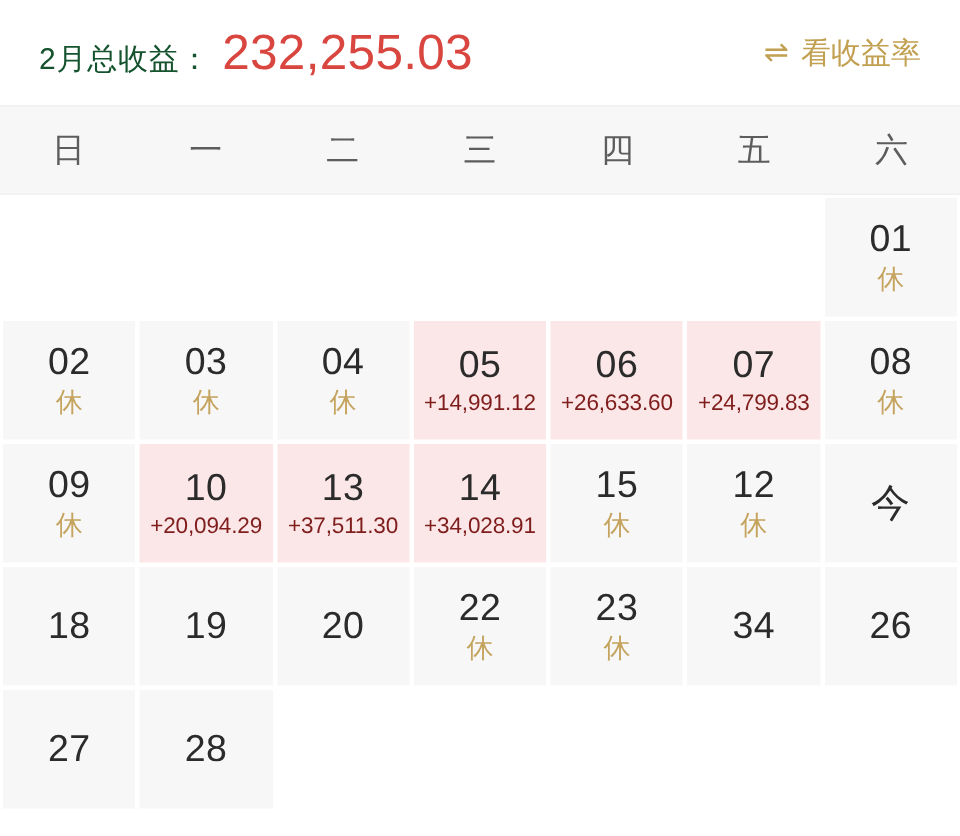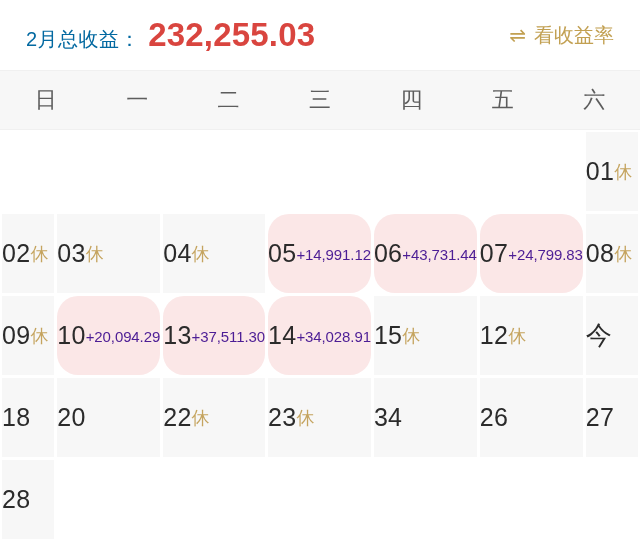--- a/index.html
+++ b/index.html
@@ -24,26 +24,26 @@
     background: #ffffff;
   }
   .header-left {
     display: flex;
     align-items: baseline;
     flex: 1 1 auto;
     white-space: nowrap;
   }
   .header-label {
     font-size: 20px;
-    color: #0369a1;
+    color: #14532d;
     letter-spacing: 0.5px;
   }
   .header-amount {
     font-size: 33px;
-    font-weight: bold;
+    font-weight: normal;
     color: #d9453f;
     margin-left: 8px;
     letter-spacing: 0.2px;
   }
   .header-right {
     display: flex;
     align-items: center;
     gap: 8px;
     color: #c2a052;
     font-size: 20px;
@@ -78,48 +78,48 @@
     display: grid;
     grid-template-columns: repeat(7, 1fr);
     grid-auto-rows: 79px;
     gap: 3px;
     padding: 2px 2px 0 2px;
     box-sizing: border-box;
     background: #ffffff;
   }
   .cell {
     display: flex;
-    flex-direction: row;
-    align-items: center;
-    justify-content: flex-start;
+    flex-direction: column;
+    align-items: center;
+    justify-content: center;
     background: #ffffff;
     box-sizing: border-box;
   }
   .cell.filled      { background: #f7f7f7; }
-  .cell.gain        { background: #fbe7e7; border-radius: 21px; }
+  .cell.gain        { background: #fbe7e7; }
   .cell.empty       { background: #ffffff; }
 
   .day-num {
     font-size: 25px;
     color: #2b2b2b;
     line-height: 1.1;
     letter-spacing: 0.3px;
   }
   .day-num.today {
     font-size: 26px;
   }
   .rest {
     font-size: 18px;
     color: #c5a45f;
     margin-top: 3px;
     line-height: 1.1;
   }
   .profit {
     font-size: 15px;
-    color: #4c1d95;
+    color: #7f1d1d;
     margin-top: 4px;
     line-height: 1.1;
     letter-spacing: -0.1px;
   }
 </style>
 </head>
 <body>
 
 <div class="header">
   <div class="header-left">
@@ -164,21 +164,21 @@
     <div class="cell filled">
       <div class="day-num">04</div>
       <div class="rest">休</div>
     </div>
     <div class="cell gain">
       <div class="day-num">05</div>
       <div class="profit">+14,991.12</div>
     </div>
     <div class="cell gain">
       <div class="day-num">06</div>
-      <div class="profit">+43,731.44</div>
+      <div class="profit">+26,633.60</div>
     </div>
     <div class="cell gain">
       <div class="day-num">07</div>
       <div class="profit">+24,799.83</div>
     </div>
     <div class="cell filled">
       <div class="day-num">08</div>
       <div class="rest">休</div>
     </div>
     <div class="cell filled">
@@ -205,20 +205,23 @@
       <div class="day-num">12</div>
       <div class="rest">休</div>
     </div>
     <div class="cell filled">
       <div class="day-num today">今</div>
     </div>
     <div class="cell filled">
       <div class="day-num">18</div>
     </div>
     <div class="cell filled">
+      <div class="day-num">19</div>
+    </div>
+    <div class="cell filled">
       <div class="day-num">20</div>
     </div>
     <div class="cell filled">
       <div class="day-num">22</div>
       <div class="rest">休</div>
     </div>
     <div class="cell filled">
       <div class="day-num">23</div>
       <div class="rest">休</div>
     </div>

